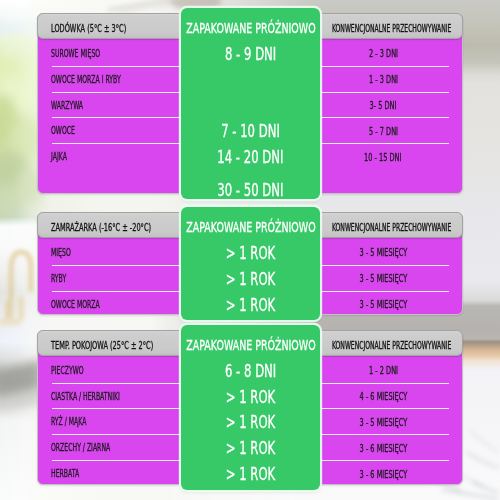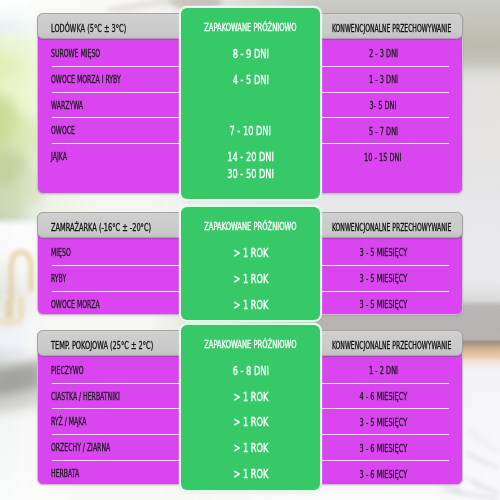--- a/index.html
+++ b/index.html
@@ -36,23 +36,23 @@
   .hdr-conv{left:282px;width:142px;top:1.6px;height:26px;display:flex;align-items:center;justify-content:center;
             font-size:10px;color:#151515;-webkit-text-stroke:0.34px #151515;}
   .hdr-conv>span{display:block;flex:0 0 auto;transform:scaleX(.673) translateZ(0);}
 
   .green{position:absolute;left:181px;width:139px;background:#37c968;border-radius:6px;z-index:5;
          box-shadow:0 0 0 2.2px rgba(232,253,239,.93), 0 2px 4px rgba(0,0,0,.10);}
   .gcell{position:absolute;left:0;width:139px;color:#fff;white-space:nowrap;display:flex;
          align-items:center;justify-content:center;
          font-family:"DejaVu Sans",sans-serif;font-stretch:condensed;font-weight:400;-webkit-text-stroke:0.3px #fff;}
   .gcell>span{display:block;flex:0 0 auto;}
-  .gcell-hdr{font-size:10px;}
+  .gcell-hdr{font-size:14px;}
   .gcell-hdr>span{transform:scaleX(.752) translateZ(0);}
-  .gcell-val{font-size:12px;}
+  .gcell-val{font-size:17px;}
   .gcell-val>span{transform:scaleX(.762) translateZ(0);}
 </style>
 </head>
 <body>
 
 <div id="bg">
 <svg width="500" height="500" viewBox="0 0 500 500" preserveAspectRatio="none">
   <defs>
     <linearGradient id="gWall" x1="0" y1="0" x2="0" y2="1">
       <stop offset="0.000" stop-color="#ffffff"></stop>
@@ -234,30 +234,27 @@
   </div>
  </div>
 </div>
 <div class="green" style="top:8.200000000000001px;height:190.59999999999997px">
  <div class="gcell gcell-hdr" style="top:7.199999999999999px;height:25.0px">
         <span>ZAPAKOWANE PRÓŻNIOWO</span>
       </div>
  <div class="gcell gcell-val" style="top:32.6px;height:25.9px">
         <span>8 - 9 DNI</span>
       </div>
- <div class="gcell gcell-val" style="top:58.5px;height:25.9px">
-        <span>4 - 5 DNI</span>
-      </div>
  <div class="gcell gcell-val" style="top:110.29999999999998px;height:25.9px">
         <span>7 - 10 DNI</span>
       </div>
  <div class="gcell gcell-val" style="top:136.2px;height:25.9px">
         <span>14 - 20 DNI</span>
       </div>
- <div class="gcell gcell-val" style="top:153px;height:25.9px">
+ <div class="gcell gcell-val" style="top:169px;height:25.9px">
         <span>30 - 50 DNI</span>
       </div>
 </div>
 <div class="card" style="top:211.8px;height:103.69999999999999px">
  <div class="card-inner">
   <div class="hdr">
    <div class="txt hdr-item">ZAMRAŻARKA (-16°C ± -20°C)</div>
    <div class="txt hdr-conv">
             <span>KONWENCJONALNE PRZECHOWYWANIE</span>
           </div>

